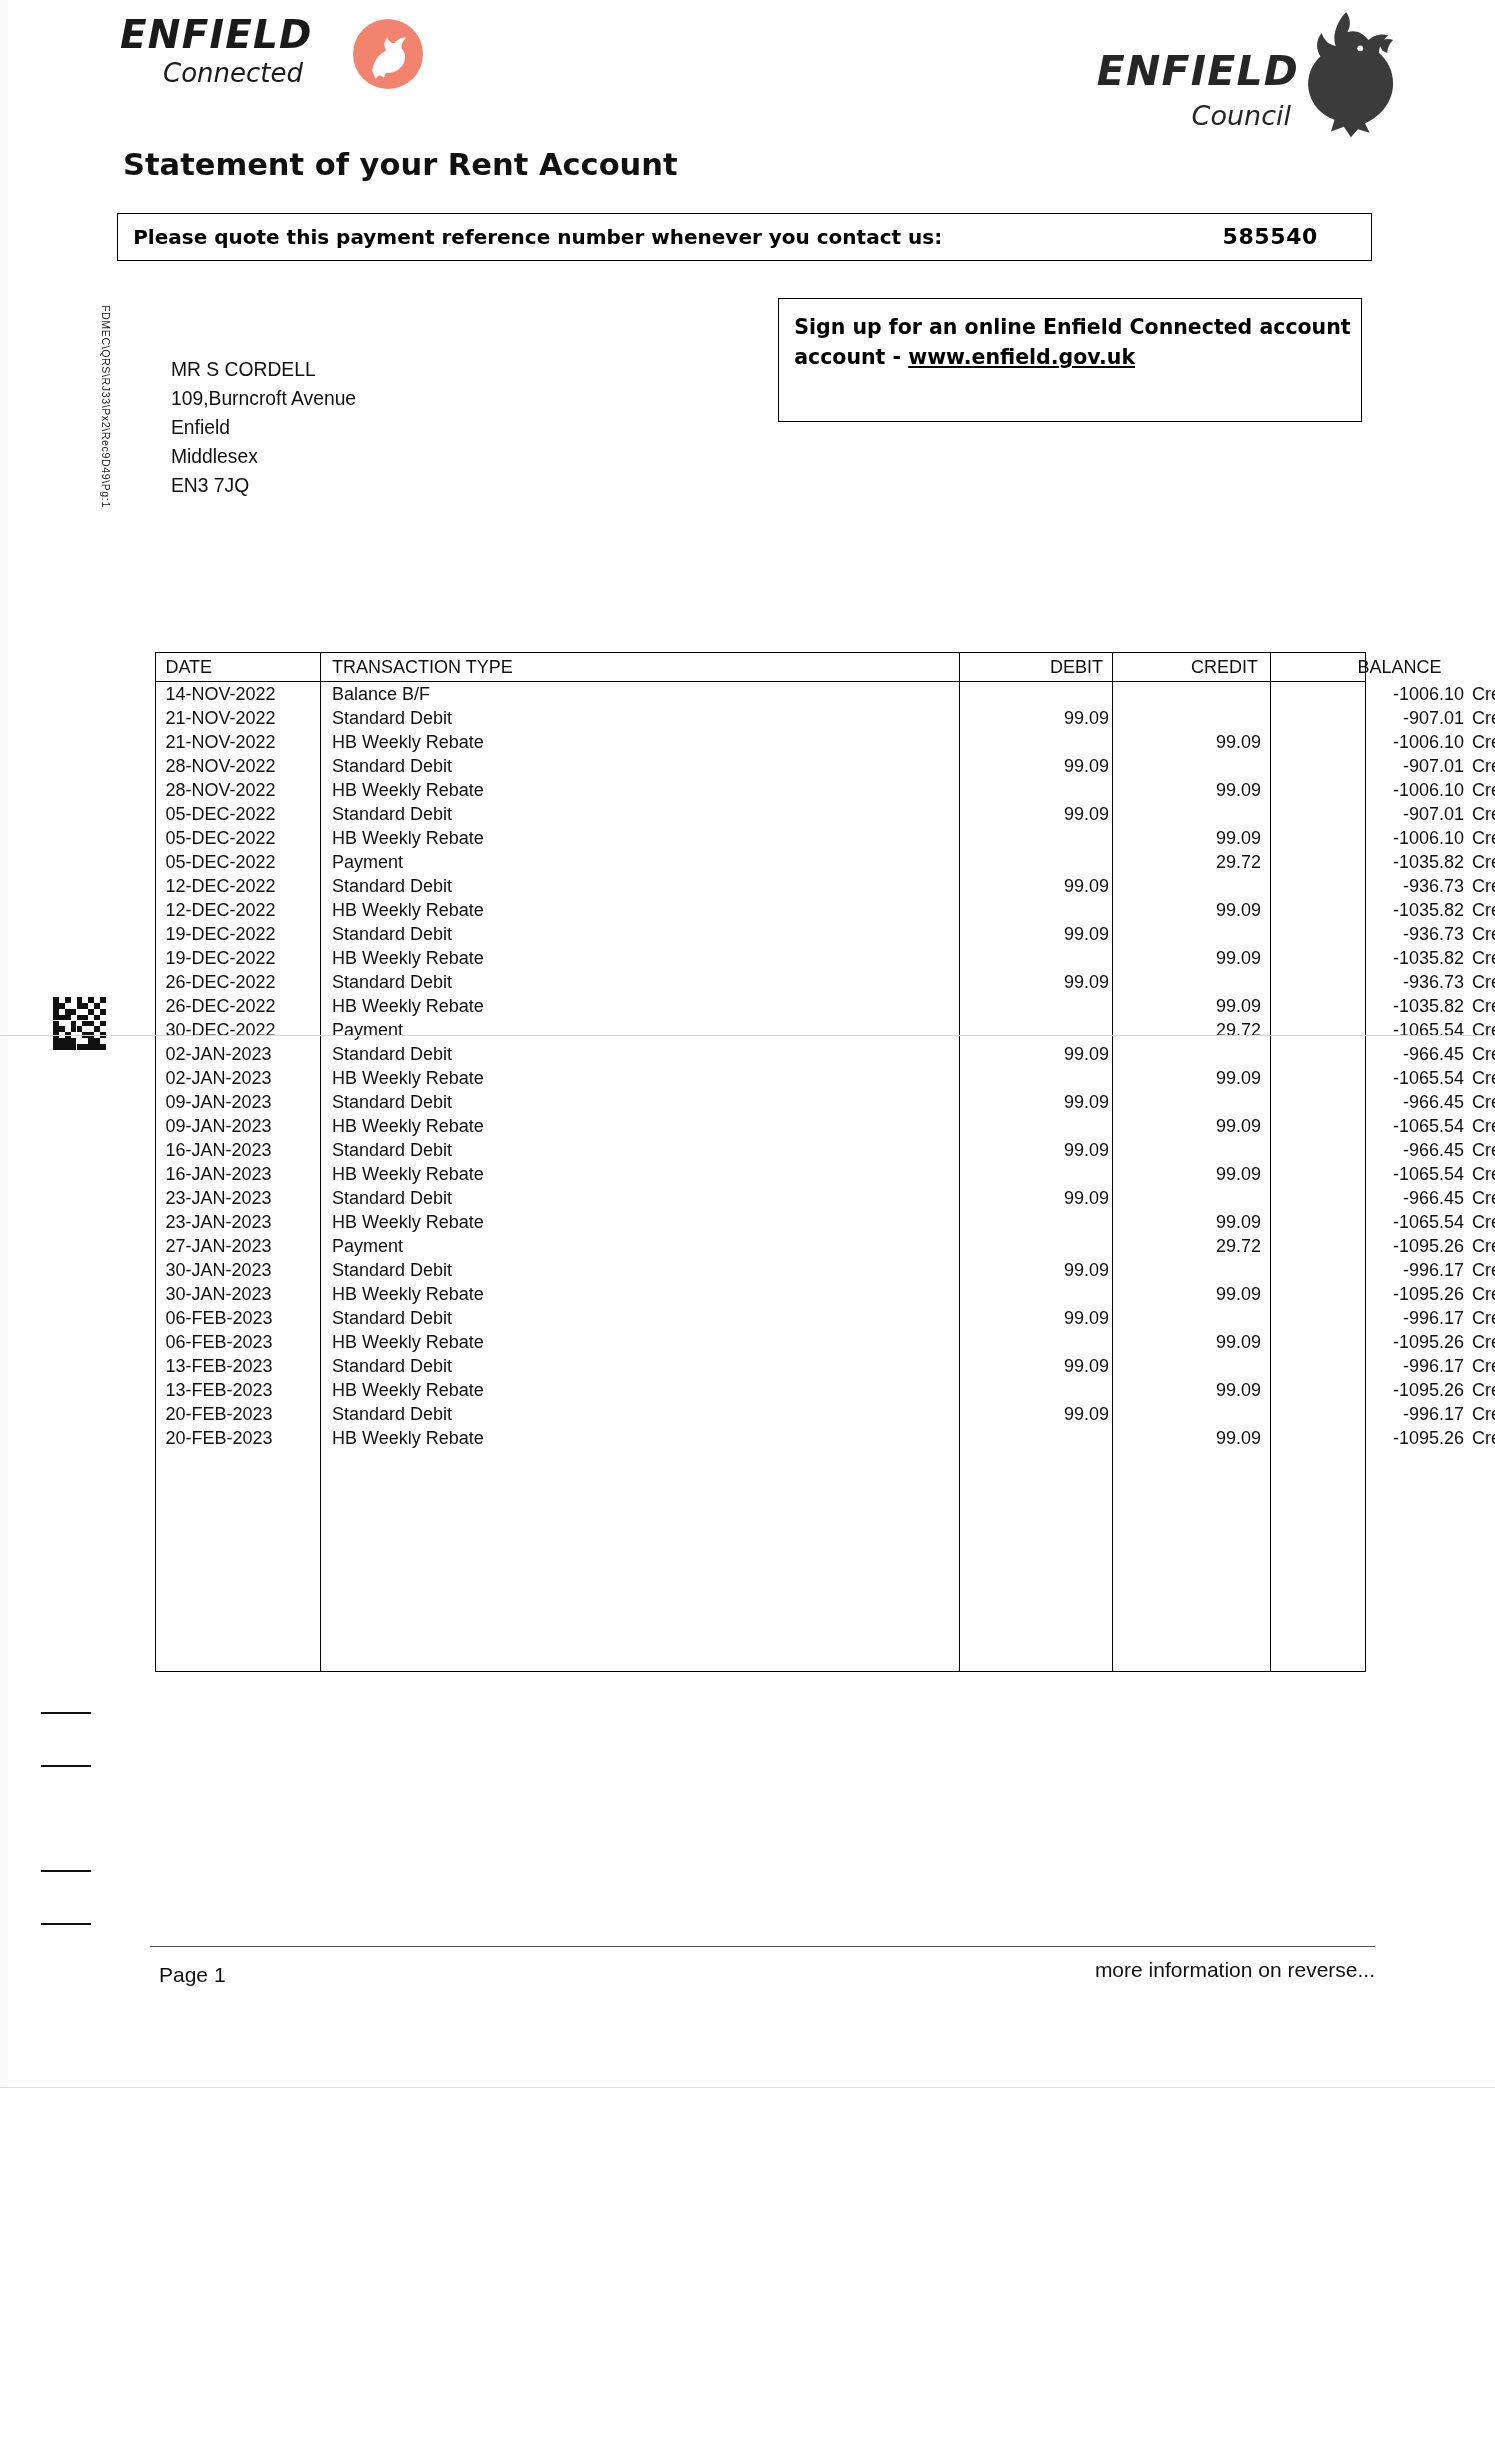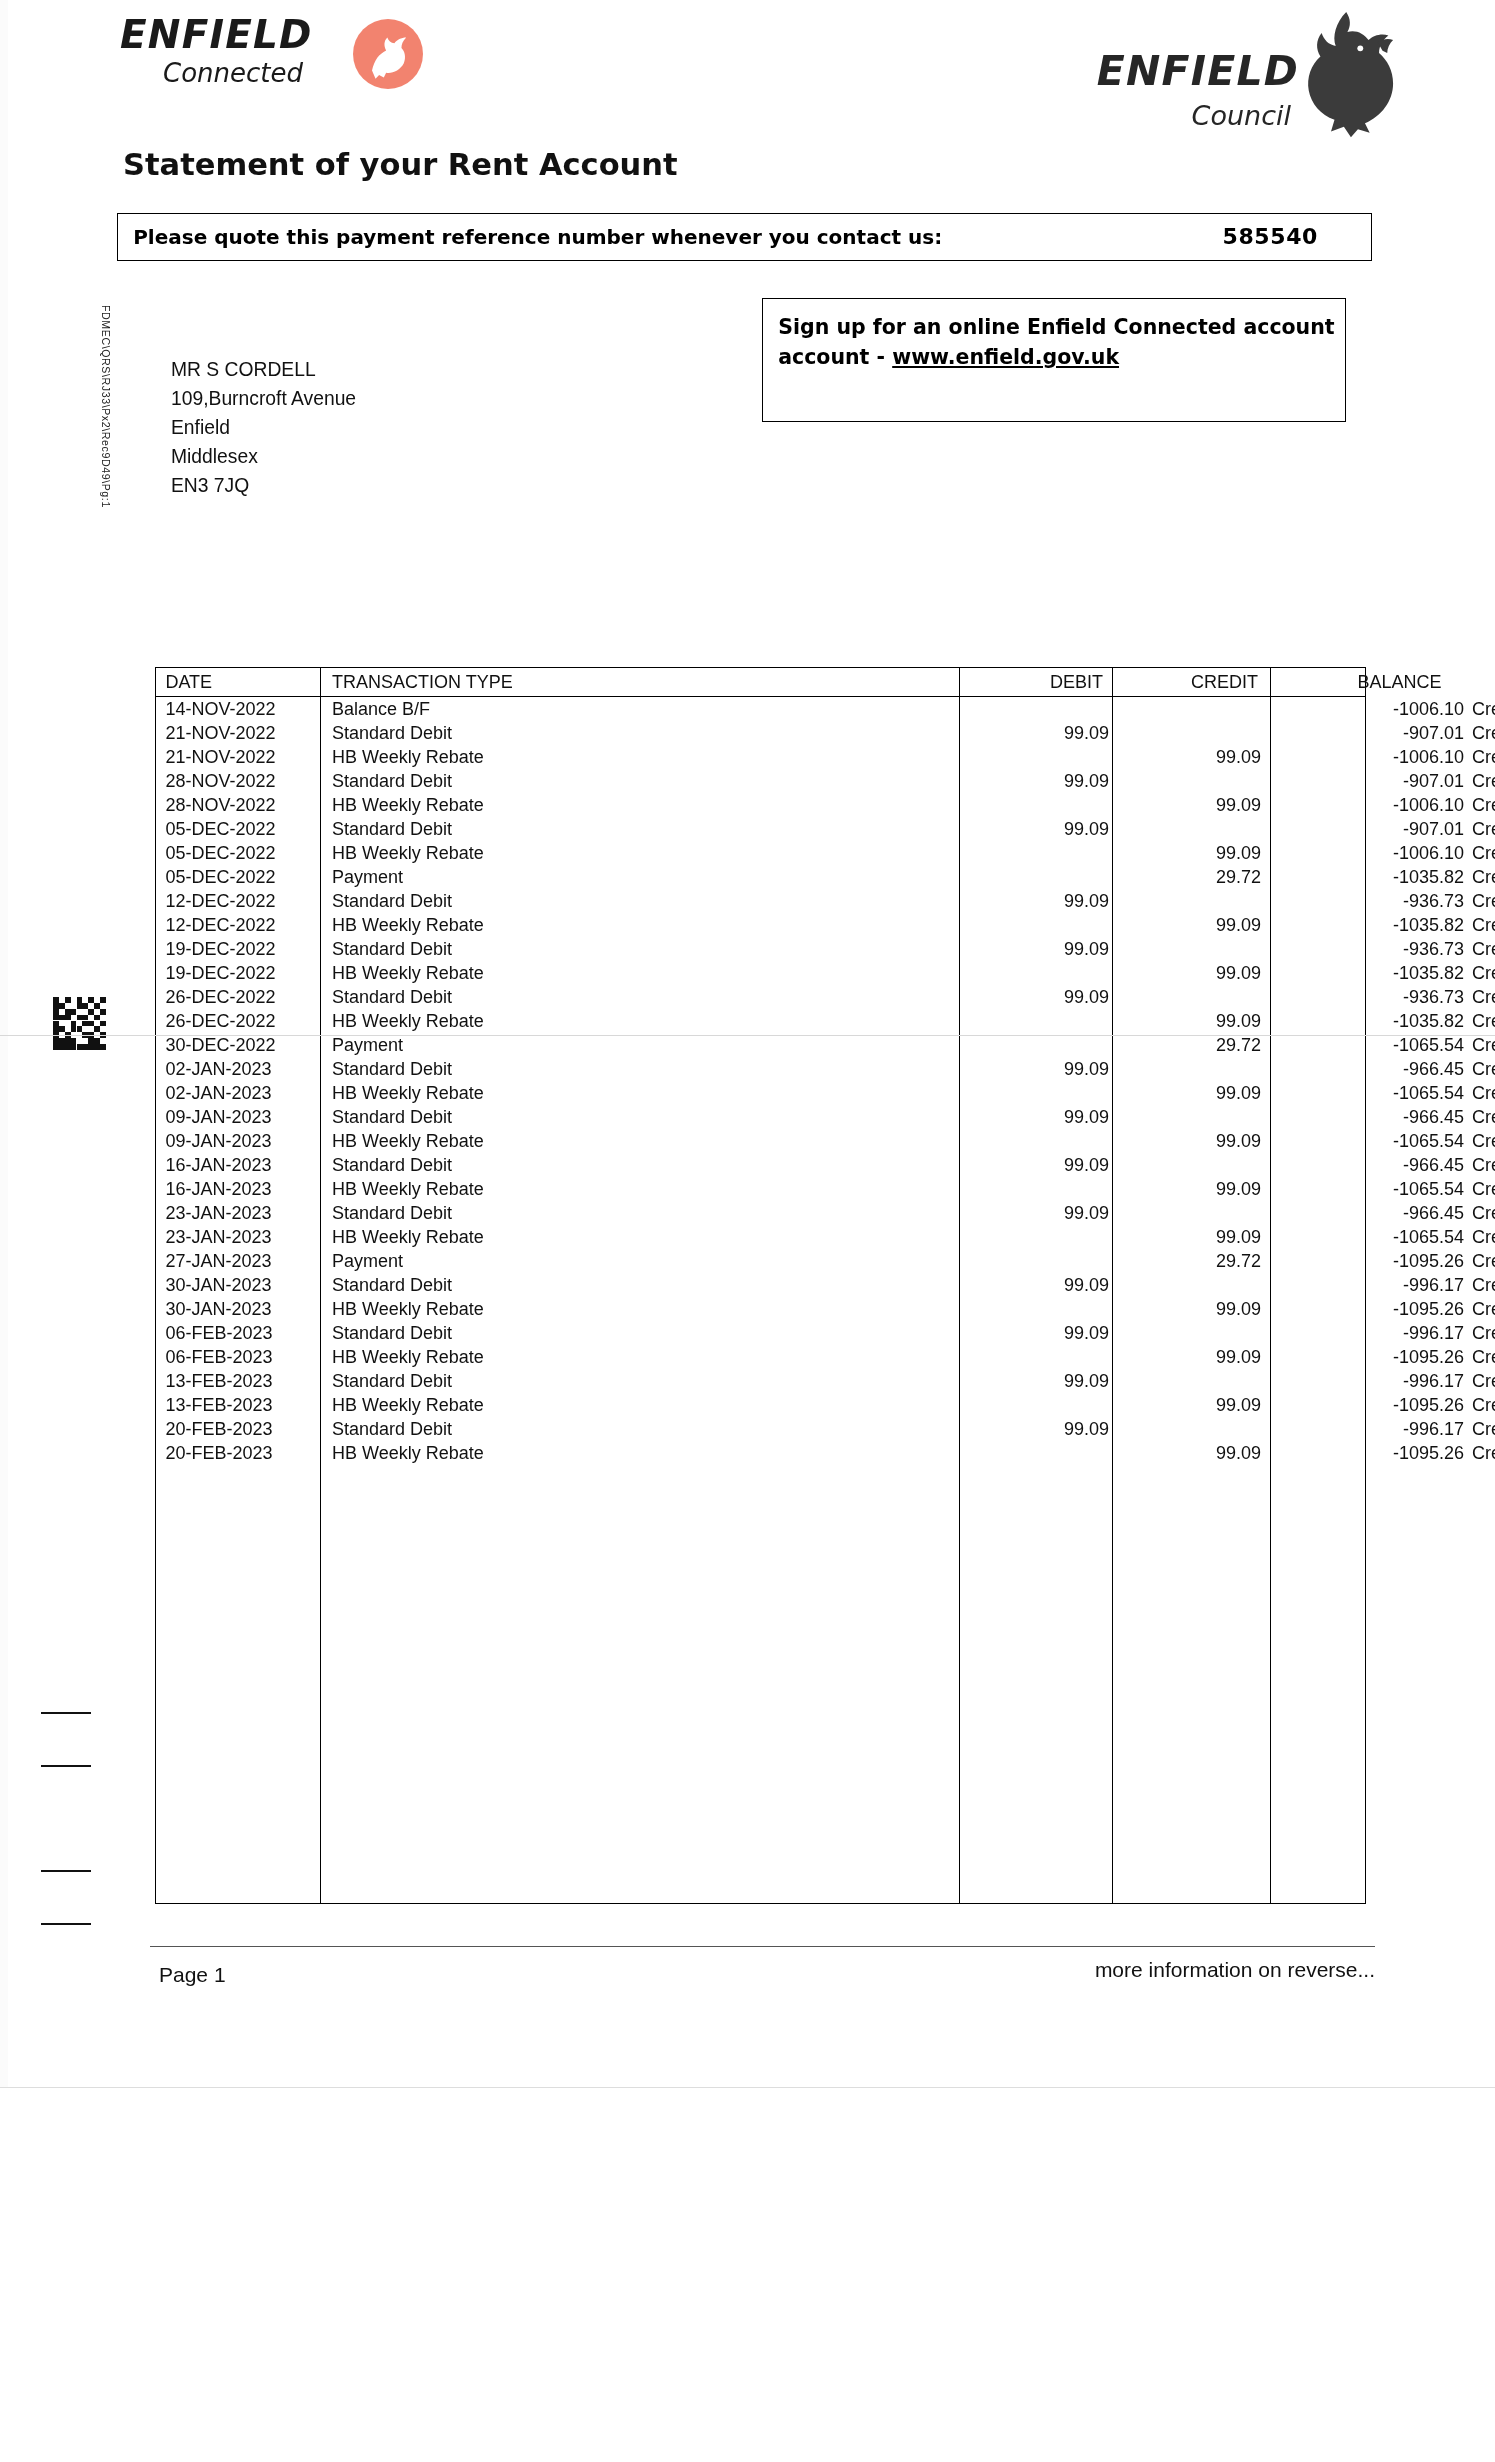--- a/index.html
+++ b/index.html
@@ -140,21 +140,21 @@
     top: 10px;
     font-family: "DejaVu Sans", sans-serif;
     font-weight: bold;
     font-size: 22px;
     letter-spacing: 0.6px;
   }
 
   
   .signup-box {
     position: absolute;
-    left: 762px;
+    left: 778px;
     top: 298px;
     width: 584px;
     height: 124px;
     border: 1.8px solid #000;
     box-sizing: border-box;
     padding: 13px 15.2px 0 15.2px;
   }
   .signup-box .line {
     font-family: "DejaVu Sans", sans-serif;
     font-weight: bold;
@@ -213,23 +213,23 @@
     left: 41px;
     width: 50px;
     height: 0;
     border-top: 2.9px solid #111;
   }
 
   
   .tbl {
     position: absolute;
     left: 155px;
-    top: 667px;
+    top: 652px;
     width: 1211px;
-    height: 1237px;
+    height: 1020px;
     border: 1.8px solid #000;
     box-sizing: border-box;
   }
   .tbl .vline {
     position: absolute;
     top: 0;
     bottom: 0;
     width: 0;
     border-left: 1.8px solid #000;
   }

